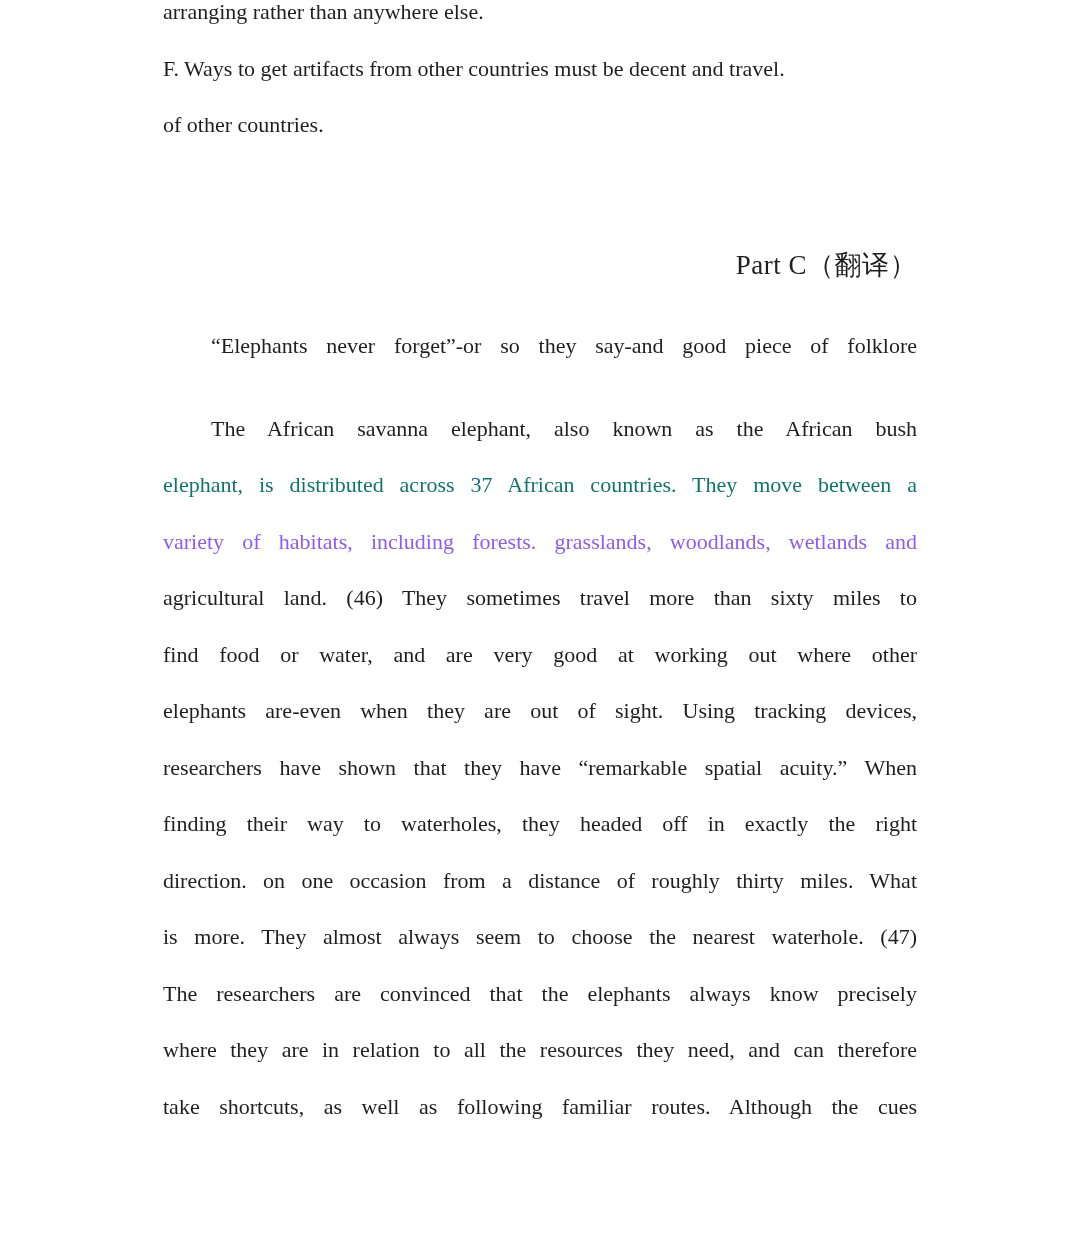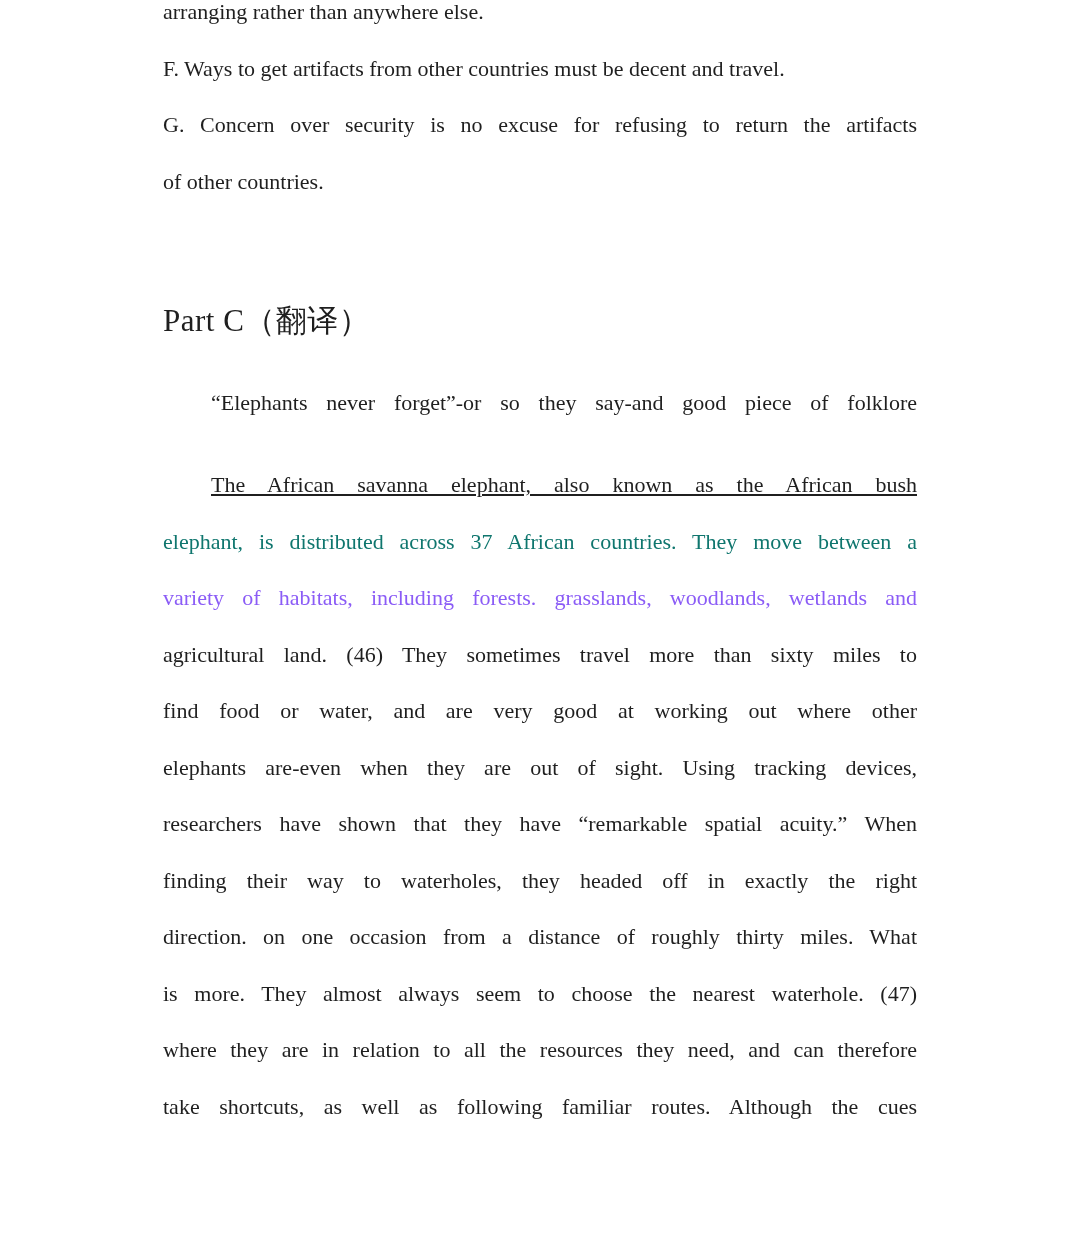--- a/index.html
+++ b/index.html
@@ -36,52 +36,51 @@
     text-align-last: justify;
   }
   .l {
     text-align: left;
   }
   .indent {
     text-indent: 48px;
   }
   .para-gap {
     margin-top: 26px;
-    text-decoration: underline;
   }
   .u {
     text-decoration-thickness: 2px;
     text-underline-offset: 8px;
   }
   .heading {
-    font-size: 31px;
+    font-size: 27px;
     line-height: 56.5px;
-    text-align: left;
+    text-align: right;
     margin-top: 83px;
     margin-bottom: 25px;
     letter-spacing: 0.5px;
   }
 </style>
 </head>
 <body>
 
 <div class="page">
   <div class="doc">
       <div class="line l"><span>arranging rather than anywhere else.</span></div>
       <div class="line l"><span>F. Ways to get artifacts from other countries must be decent and travel.</span></div>
-      <div class="line j"><span>G. Concern over security is no excuse for refusing to return the artifacts</span></div>
       <div class="line l"><span>of other countries.</span></div>
       <div class="heading">Part C（翻译）</div>
       <div class="line j indent"><span>“Elephants never forget”-or so they say-and good piece of folklore</span></div>
       <div class="line j indent para-gap"><span>The African savanna elephant, also known as the African bush</span></div>
       <div class="line j" style="color: #0f766e;"><span>elephant, is distributed across 37 African countries. They move between a</span></div>
       <div class="line j" style="color: #8b5cf6;"><span>variety of habitats, including forests. grasslands, woodlands, wetlands and</span></div>
       <div class="line j"><span>agricultural land. (46)</span><span class="u"> They sometimes travel more than sixty miles to</span></div>
       <div class="line j"><span class="u">find food or water, and are very good at working out where other</span></div>
       <div class="line j"><span class="u">elephants are-even when they are out of sight.</span><span> Using tracking devices,</span></div>
       <div class="line j"><span>researchers have shown that they have “remarkable spatial acuity.” When</span></div>
       <div class="line j"><span>finding their way to waterholes, they headed off in exactly the right</span></div>
       <div class="line j"><span>direction. on one occasion from a distance of roughly thirty miles. What</span></div>
       <div class="line j"><span>is more. They almost always seem to choose the nearest waterhole. (47)</span></div>
+      <div class="line j"><span class="u">The researchers are convinced that the elephants always know precisely</span></div>
       <div class="line j"><span class="u">where they are in relation to all the resources they need, and can therefore</span></div>
       <div class="line j"><span class="u">take shortcuts, as well as following familiar routes.</span><span> Although the cues</span></div>
     </div>
 </div>
 
 </body></html>

